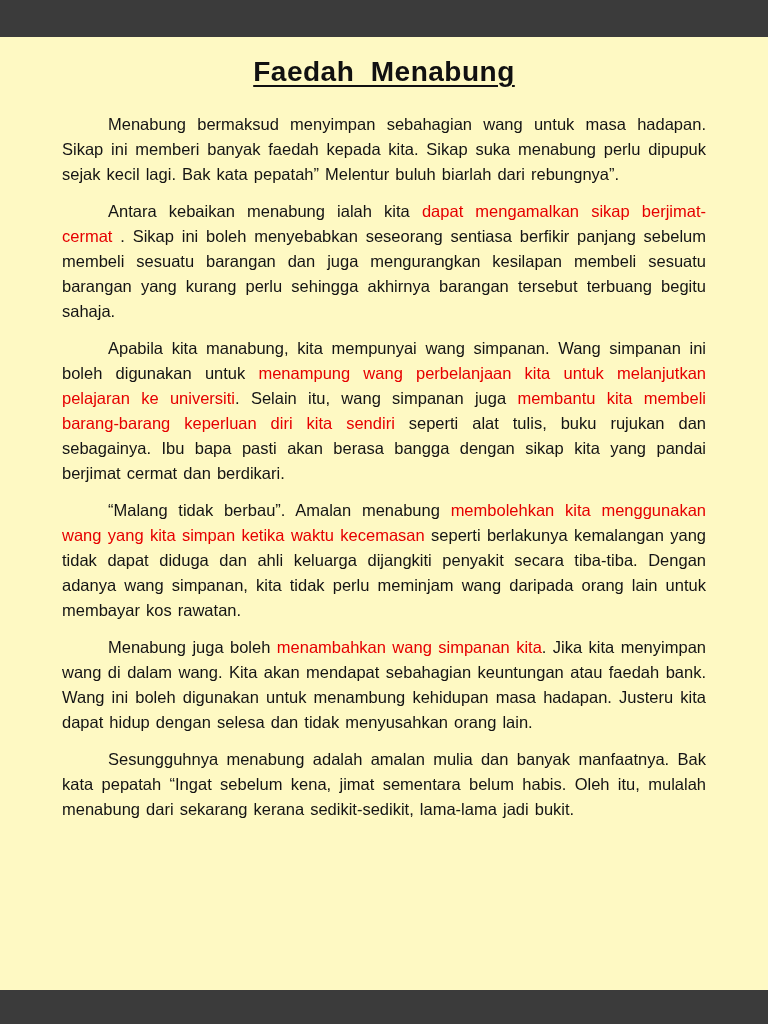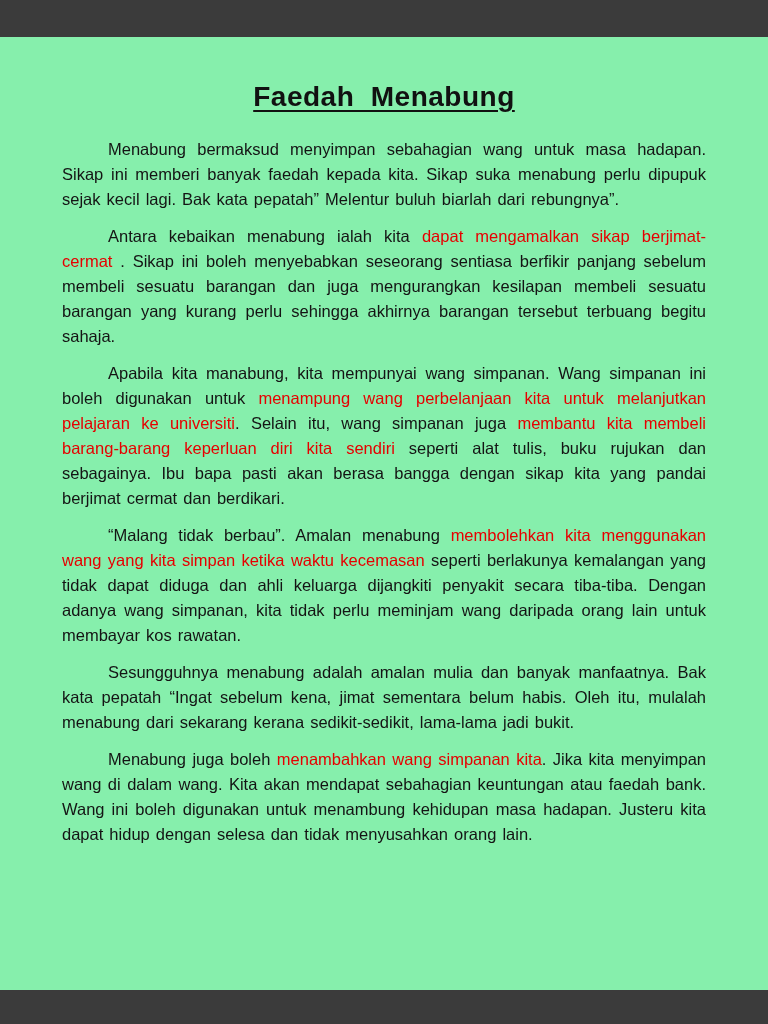--- a/index.html
+++ b/index.html
@@ -20,22 +20,22 @@
   }
   .letterbox {
     background: #3b3b3b;
     flex: 0 0 auto;
     width: 100%;
   }
   .letterbox.top { height: 37px; }
   .letterbox.bottom { height: 34px; }
   .page {
     flex: 1 1 auto;
-    background: #86efac;
-    padding: 44px 62px 0 62px;
+    background: #fef9c3;
+    padding: 19px 62px 0 62px;
     box-sizing: border-box;
     overflow: hidden;
   }
   .doc-title {
     text-align: center;
     font-size: 28px;
     font-weight: 700;
     color: #111111;
     text-decoration: underline;
     text-decoration-thickness: 2px;
@@ -64,18 +64,18 @@
 
 <div class="screen">
   <div class="letterbox top"></div>
   <div class="page">
     <h1 class="doc-title">Faedah  Menabung</h1>
     <div class="doc-body" id="doc-body">
         <p class="para"><span class="run">Menabung bermaksud menyimpan sebahagian wang untuk masa hadapan. Sikap ini memberi banyak faedah kepada kita. Sikap suka menabung perlu dipupuk sejak kecil lagi. Bak kata pepatah” Melentur buluh biarlah dari rebungnya”.</span></p>
         <p class="para"><span class="run">Antara kebaikan menabung ialah kita </span><span class="run red">dapat mengamalkan sikap berjimat-cermat</span><span class="run"> . Sikap ini boleh menyebabkan seseorang sentiasa berfikir panjang sebelum membeli sesuatu barangan dan juga mengurangkan kesilapan membeli sesuatu barangan yang kurang perlu sehingga akhirnya barangan tersebut terbuang begitu sahaja.</span></p>
         <p class="para"><span class="run">Apabila kita manabung, kita mempunyai wang simpanan. Wang simpanan ini boleh digunakan untuk </span><span class="run red">menampung wang perbelanjaan kita untuk melanjutkan pelajaran ke universiti</span><span class="run">.  Selain itu, wang simpanan juga </span><span class="run red">membantu kita membeli barang-barang keperluan diri kita sendiri</span><span class="run"> seperti alat tulis, buku rujukan dan sebagainya. Ibu bapa pasti akan berasa bangga dengan sikap kita yang pandai berjimat cermat dan berdikari.</span></p>
         <p class="para"><span class="run">“Malang tidak berbau”. Amalan menabung </span><span class="run red">membolehkan kita menggunakan wang yang kita simpan ketika waktu kecemasan</span><span class="run"> seperti berlakunya kemalangan yang tidak dapat diduga dan ahli keluarga dijangkiti penyakit secara tiba-tiba. Dengan adanya wang simpanan, kita tidak perlu meminjam wang daripada orang lain untuk membayar kos rawatan.</span></p>
+        <p class="para"><span class="run">Menabung juga boleh </span><span class="run red">menambahkan wang simpanan kita</span><span class="run">. Jika kita menyimpan wang di dalam wang. Kita akan mendapat sebahagian keuntungan atau faedah bank. Wang ini boleh digunakan untuk menambung kehidupan masa hadapan. Justeru kita dapat hidup dengan selesa dan tidak menyusahkan orang lain.</span></p>
         <p class="para"><span class="run">Sesungguhnya menabung adalah amalan mulia dan banyak manfaatnya. Bak kata pepatah “Ingat sebelum kena, jimat sementara belum habis. Oleh itu, mulalah menabung dari sekarang kerana sedikit-sedikit, lama-lama jadi bukit.</span></p>
-        <p class="para"><span class="run">Menabung juga boleh </span><span class="run red">menambahkan wang simpanan kita</span><span class="run">. Jika kita menyimpan wang di dalam wang. Kita akan mendapat sebahagian keuntungan atau faedah bank. Wang ini boleh digunakan untuk menambung kehidupan masa hadapan. Justeru kita dapat hidup dengan selesa dan tidak menyusahkan orang lain.</span></p>
       </div>
   </div>
   <div class="letterbox bottom"></div>
 </div>
 
 </body></html>

